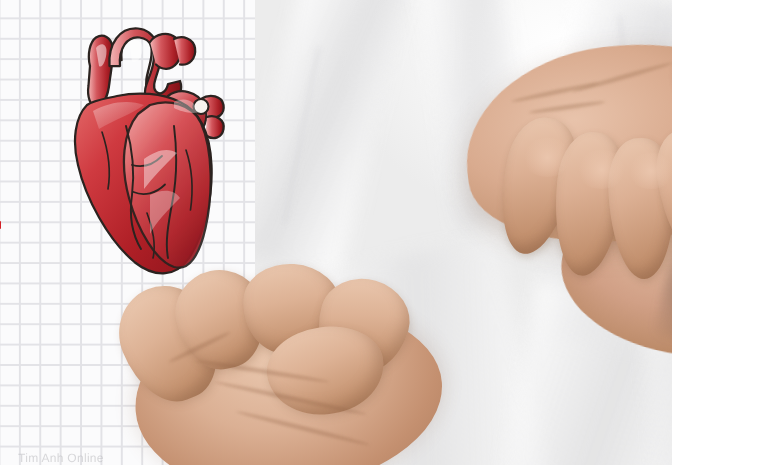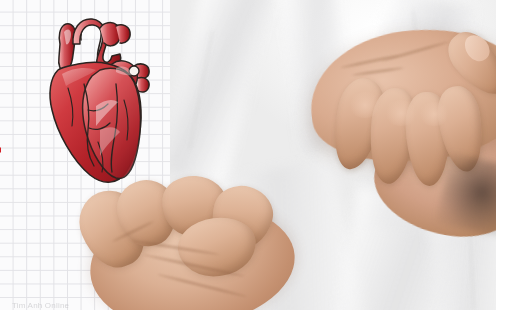--- a/index.html
+++ b/index.html
@@ -4,21 +4,21 @@
 <title>Heart Attack Medical Illustration</title>
 <style>
   html, body {
     margin: 0;
     padding: 0;
     background: #ffffff;
     font-family: "Liberation Sans", sans-serif;
   }
   #stage {
     position: relative;
-    width: 496px;
+    width: 448px;
     height: 310px;
     overflow: hidden;
     background: #a21caf;
   }
 
   
   .grid-paper {
     position: absolute;
     left: 0; top: 0;
     width: 245px;

